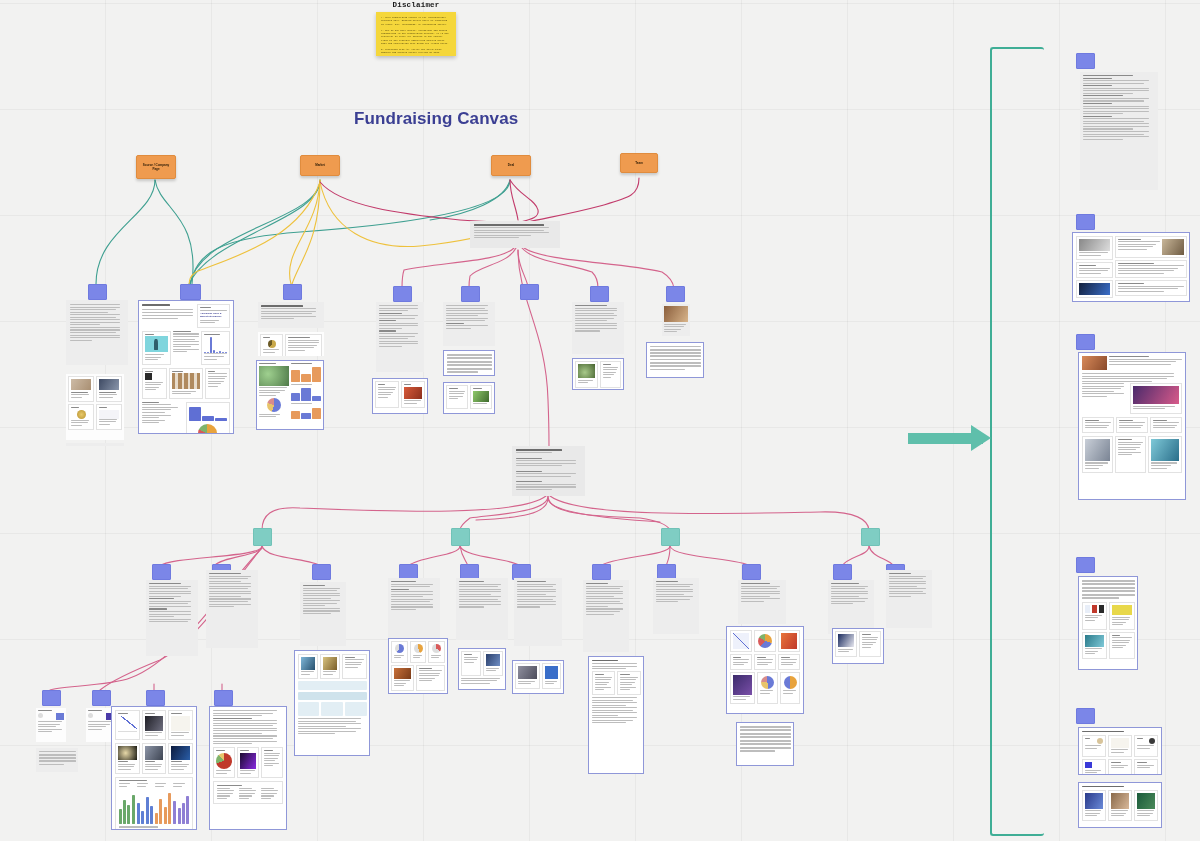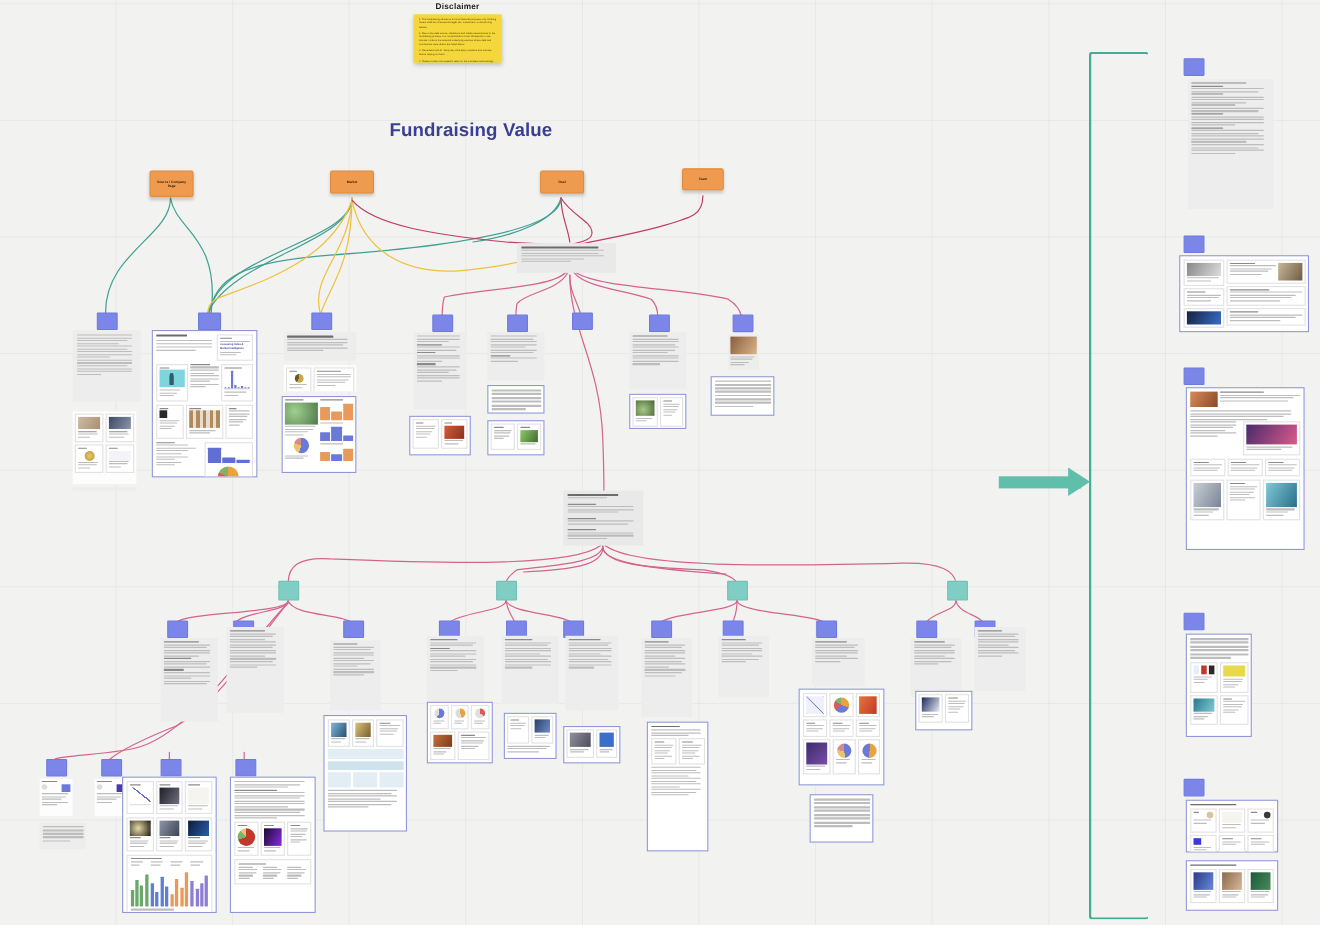--- a/index.html
+++ b/index.html
@@ -154,31 +154,31 @@
         <path d="M869,546 C872,558 888,558 894,566"></path>
       </g>
 
       <g stroke="#d4648c">
         <path d="M154,684 C154,692 154,694 154,698"></path>
         <path d="M222,684 C222,692 222,694 222,698"></path>
       </g>
     </g>
   </svg>
 
-  <div class="sticky-wrap" style="left:376px;top:1px;">
+  <div class="sticky-wrap" style="left:376px;top:1px;font-family:Liberation Mono, monospace;">
     <div class="sticky-title">Disclaimer</div>
     <div class="sticky">
       <p>1. This fundraising canvas is for informational purposes only. Nothing herein shall be construed as legal, tax, investment, or accounting advice.</p>
       <p>2. Due to the deal source, valuations and market assumptions in the fundraising process, it is not practical to cover all aspects in one canvas. Links to the external underlying sources where data and conclusions were drawn are listed below.</p>
       <p>3. Generated with AI. Verify any third-party numbers and sources before relying on them.</p>
       <p><span>4. Please contact the research team for the complete methodology note.</span> </p>
     </div>
   </div>
 
-  <div class="canvas-title" style="left:354px;top:109px;">Fundraising Value</div>
+  <div class="canvas-title" style="left:354px;top:109px;">Fundraising Canvas</div>
 
   <div class="onode" style="left:136px;top:155px;width:40px;height:24px;">Source / Company Page</div>
   <div class="onode" style="left:300px;top:155px;width:40px;height:21px;">Market</div>
   <div class="onode" style="left:491px;top:155px;width:40px;height:21px;">Deal</div>
   <div class="onode" style="left:620px;top:153px;width:38px;height:20px;">Team</div>
 
   <div class="note" style="left:470px;top:221px;width:90px;height:27px;">
     <div class="hl hdr w85"></div>
     <div class="hl w92"></div>
     <div class="hl w85"></div>

